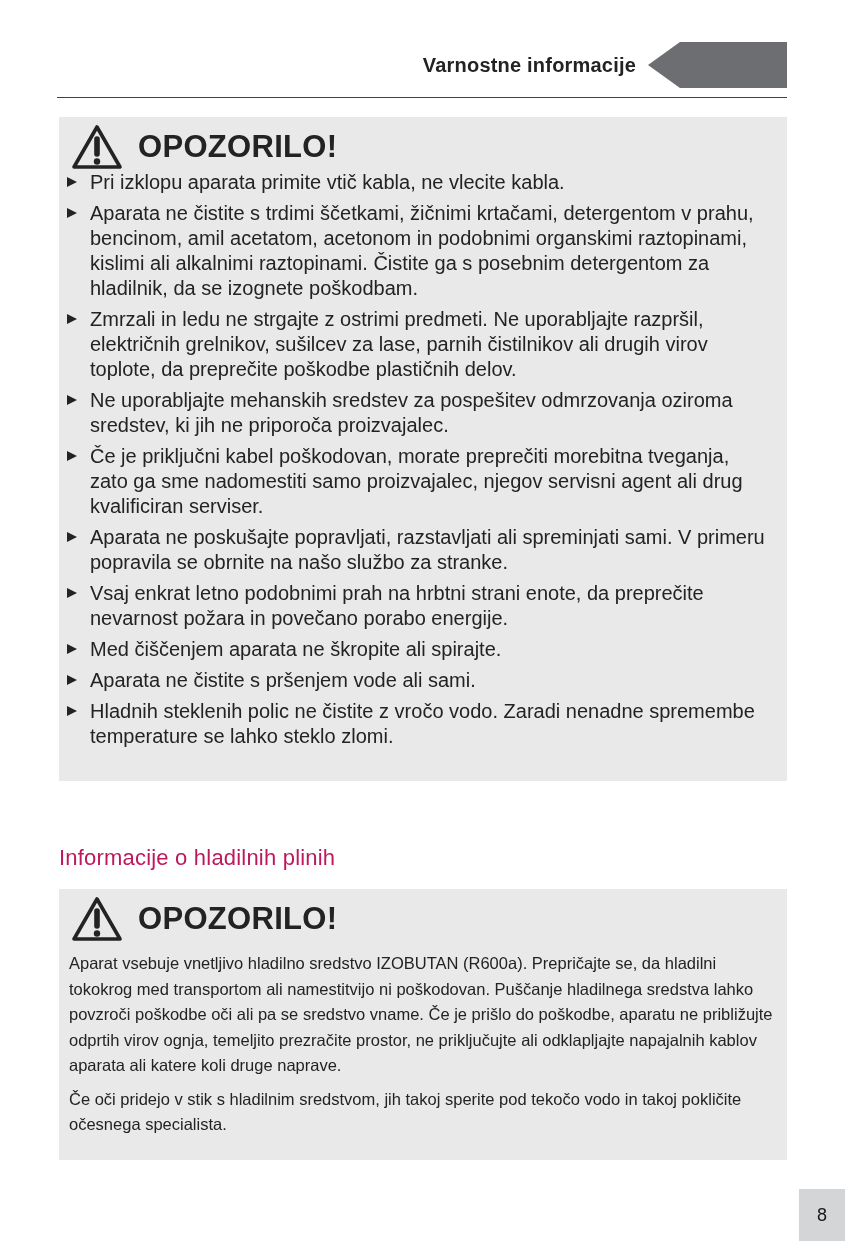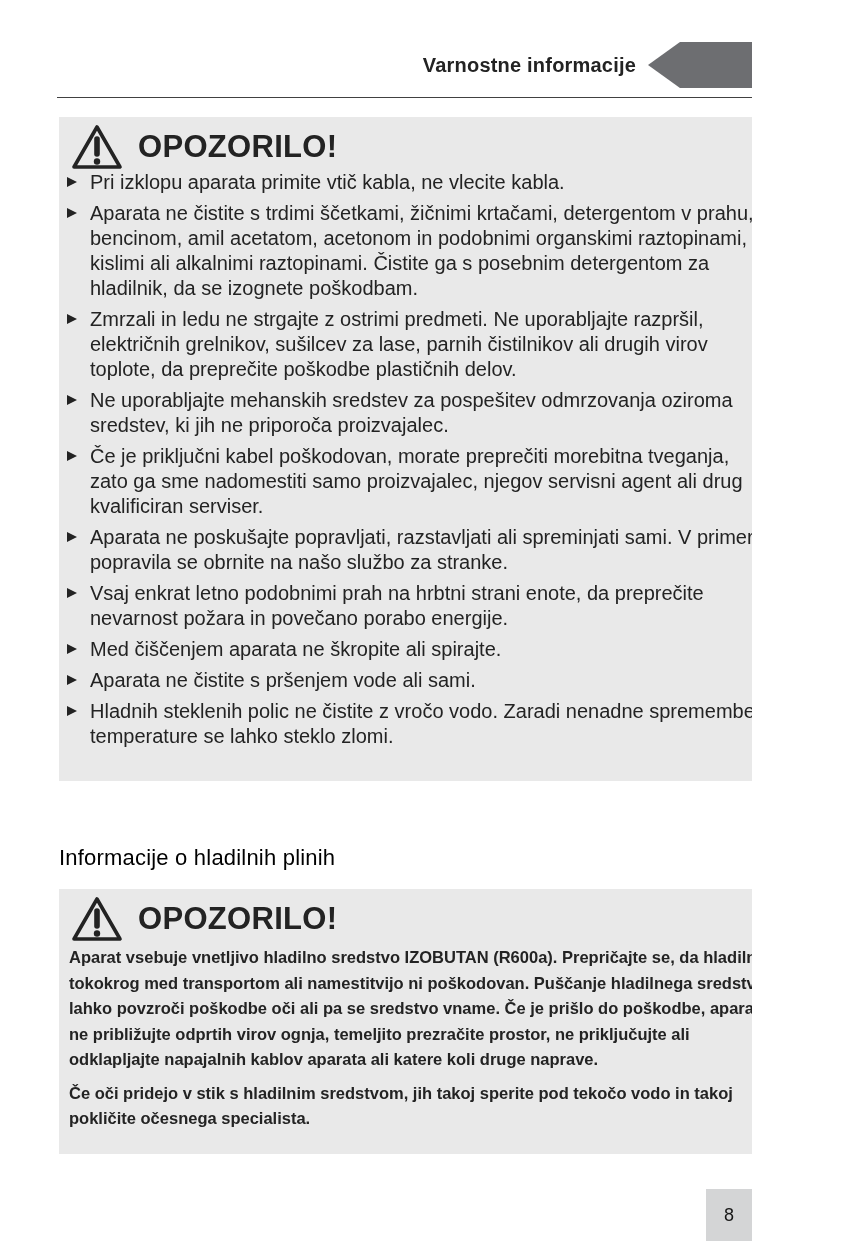--- a/index.html
+++ b/index.html
@@ -3,21 +3,21 @@
 <meta charset="utf-8">
 <style>
   * { margin:0; padding:0; box-sizing:border-box; }
   html,body { width:845px; height:1241px; }
   body {
     background:#ffffff;
     font-family:"Liberation Sans", sans-serif;
     color:#232323;
     -webkit-font-smoothing:antialiased;
   }
-  .page { position:relative; width:752px; height:1241px; background:#fff; overflow:hidden; }
+  .page { position:relative; width:845px; height:1241px; background:#fff; overflow:hidden; }
 
   
   .page-header {
     position:absolute; top:42px; left:57px; width:730px; height:46px;
     display:flex; align-items:center; justify-content:flex-end;
   }
   .header-title {
     font-size:20px; font-weight:700; letter-spacing:0.2px; margin-right:12px;
     white-space:nowrap;
   }
@@ -50,28 +50,28 @@
   .bullet-item { display:flex; margin-bottom:6px; }
   .bullet-marker { flex:0 0 23px; padding-top:7px; }
   .bullet-marker::before {
     content:""; display:block; width:0; height:0;
     border-left:10px solid #232323;
     border-top:5.5px solid transparent;
     border-bottom:5.5px solid transparent;
   }
   .bullet-text { font-size:20px; line-height:25px; }
 
-  .paragraphs { margin-top:3px;font-weight:bold; }
+  .paragraphs { margin-top:9px; }
   .warn-paragraph { font-size:16.5px; line-height:25.5px; margin:0 0 8px 2px; }
   .warn-paragraph:last-child { margin-bottom:0; }
 
   
   .section-title {
     position:absolute; left:59px; top:845px;
-    font-size:22px; font-weight:500; letter-spacing:0.2px; color:#000000;
+    font-size:22px; font-weight:500; letter-spacing:0.2px; color:#be185d;
   }
 
   
   .page-number-box {
     position:absolute; right:0; bottom:0; width:46px; height:52px;
     background:#d4d5d6; display:flex; align-items:center; justify-content:center;
   }
   .page-number-box span { font-size:18px; font-weight:500; color:#161616; }
 </style>
 </head>

